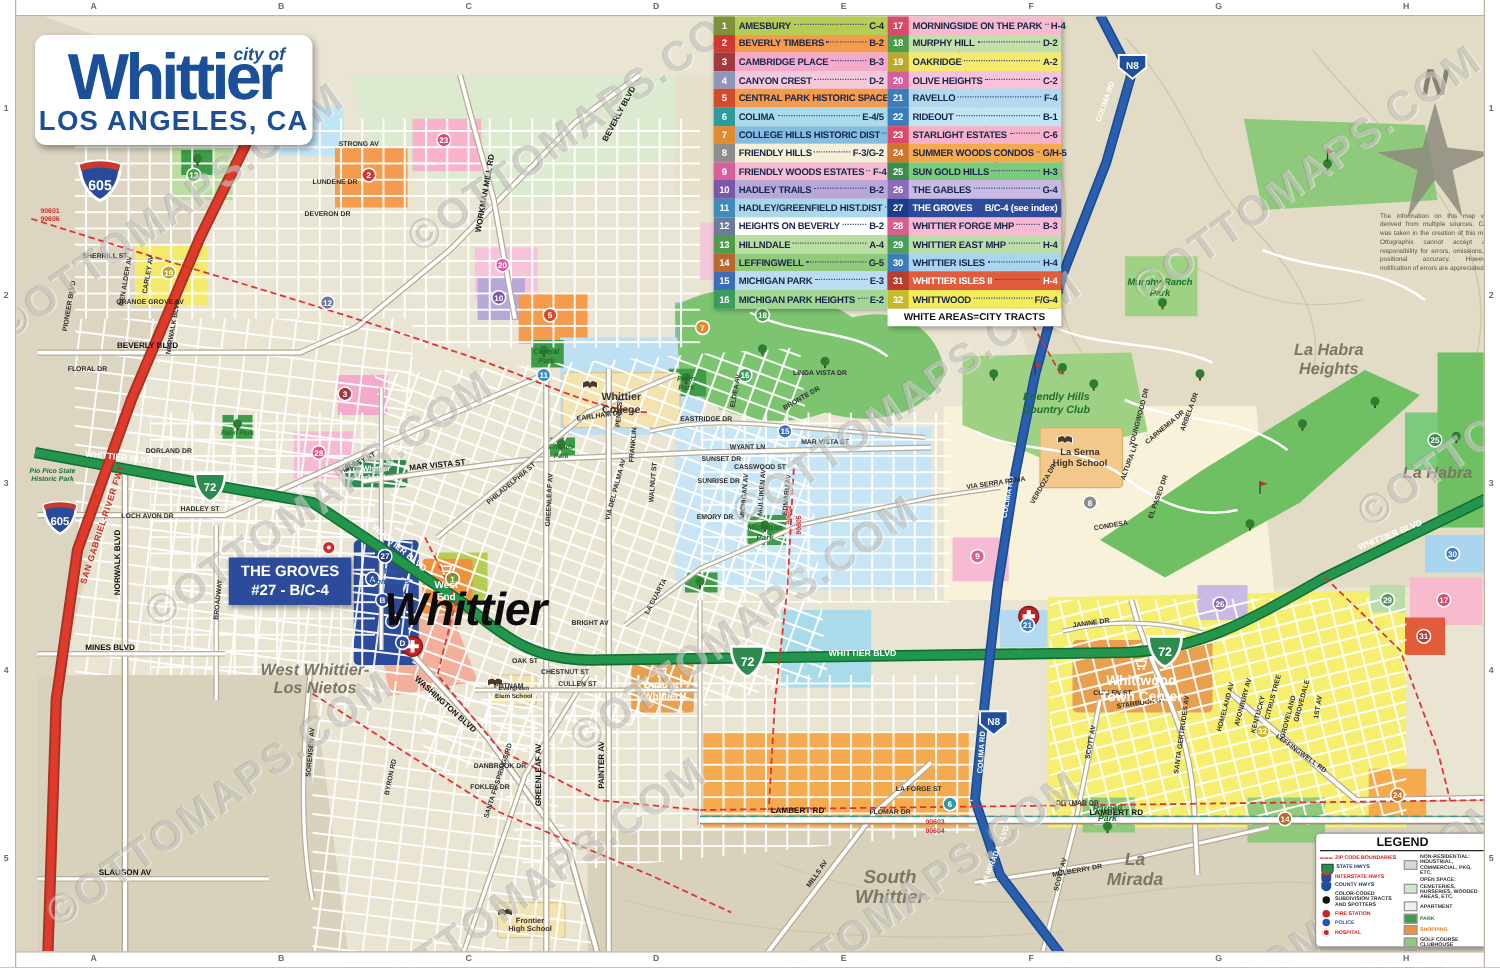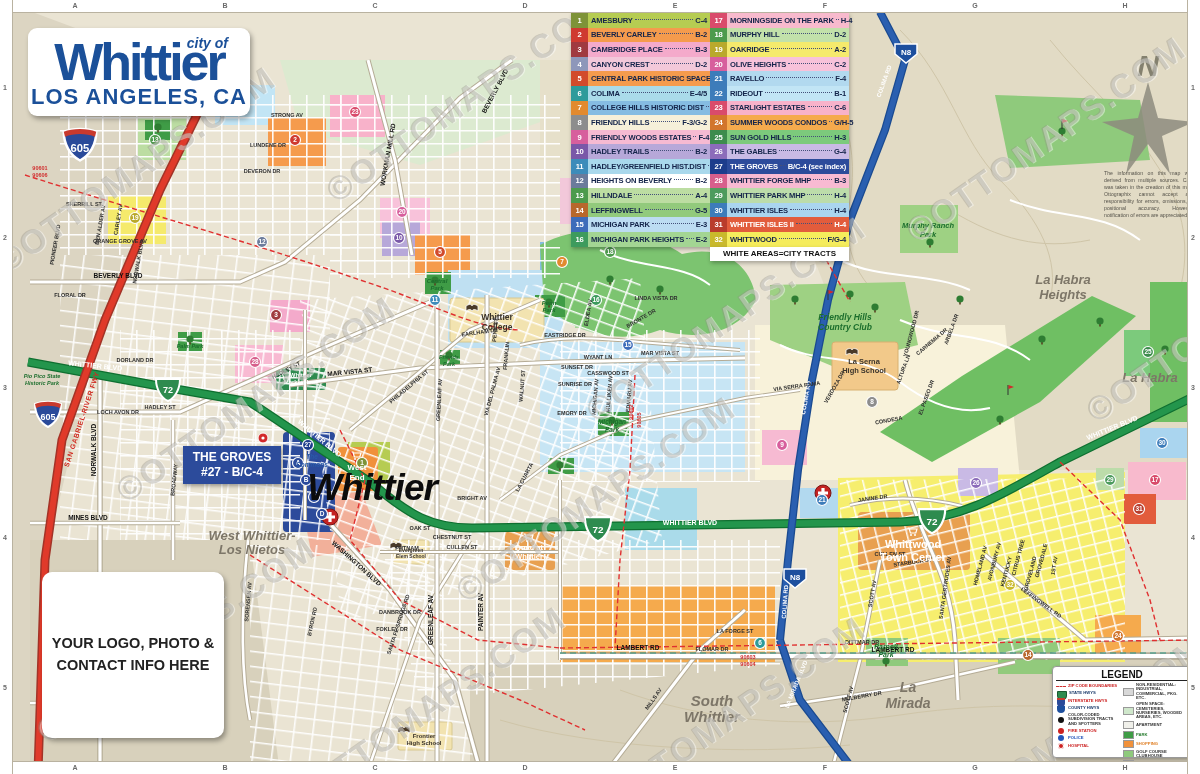--- a/index.html
+++ b/index.html
@@ -790,21 +790,21 @@
   <div id="index-table">
     <div class="idx-col" id="idx-col1">
         <div class="idx-row" style="background: rgb(182, 204, 82);">
           <div class="idx-num" style="background: rgb(126, 147, 56);">1</div>
           <div class="idx-nm">AMESBURY</div>
           <div class="idx-ld"></div>
           <div class="idx-ref">C-4</div>
         </div>
         <div class="idx-row" style="background: rgb(245, 155, 77);">
           <div class="idx-num" style="background: rgb(207, 58, 48);">2</div>
-          <div class="idx-nm">BEVERLY CARLEY</div>
+          <div class="idx-nm">BEVERLY TIMBERS</div>
           <div class="idx-ld"></div>
           <div class="idx-ref">B-2</div>
         </div>
         <div class="idx-row" style="background: rgb(244, 170, 203);">
           <div class="idx-num" style="background: rgb(160, 58, 64);">3</div>
           <div class="idx-nm">CAMBRIDGE PLACE</div>
           <div class="idx-ld"></div>
           <div class="idx-ref">B-3</div>
         </div>
         <div class="idx-row" style="background: rgb(242, 200, 218);">
@@ -954,21 +954,21 @@
           <div class="idx-ref">B/C-4 (see index)</div>
         </div>
         <div class="idx-row" style="background: rgb(248, 186, 210);">
           <div class="idx-num" style="background: rgb(215, 95, 140);">28</div>
           <div class="idx-nm">WHITTIER FORGE MHP</div>
           <div class="idx-ld"></div>
           <div class="idx-ref">B-3</div>
         </div>
         <div class="idx-row" style="background: rgb(188, 220, 170);">
           <div class="idx-num" style="background: rgb(77, 155, 93);">29</div>
-          <div class="idx-nm">WHITTIER PARK MHP</div>
+          <div class="idx-nm">WHITTIER EAST MHP</div>
           <div class="idx-ld"></div>
           <div class="idx-ref">H-4</div>
         </div>
         <div class="idx-row" style="background: rgb(170, 213, 239);">
           <div class="idx-num" style="background: rgb(61, 124, 186);">30</div>
           <div class="idx-nm">WHITTIER ISLES</div>
           <div class="idx-ld"></div>
           <div class="idx-ref">H-4</div>
         </div>
         <div class="idx-row" style="background: rgb(226, 92, 60); color: rgb(255, 255, 255);">
@@ -987,26 +987,20 @@
   </div>
   <div id="index-foot">WHITE AREAS=CITY TRACTS</div>
 
   <div id="groves-box">
     <div id="groves-head">
       <div>THE GROVES</div>
       <div>#27 - B/C-4</div>
     </div>
   </div>
 
-  <div id="logo-box">
-    <div>
-      <span>YOUR LOGO, PHOTO &amp;</span><br>
-      <span>CONTACT INFO HERE</span>
-    </div>
-  </div>
 
   <div id="legend-box">
     <div id="legend-title">LEGEND</div>
     <div id="legend-cols">
       <div class="lg-col" id="lg-left">
           <div class="lg-item">
             <div class="lg-ic">
               <div class="lg-dash"></div>
             </div>
             <div style="color: rgb(204, 34, 34);">ZIP CODE BOUNDARIES</div>

